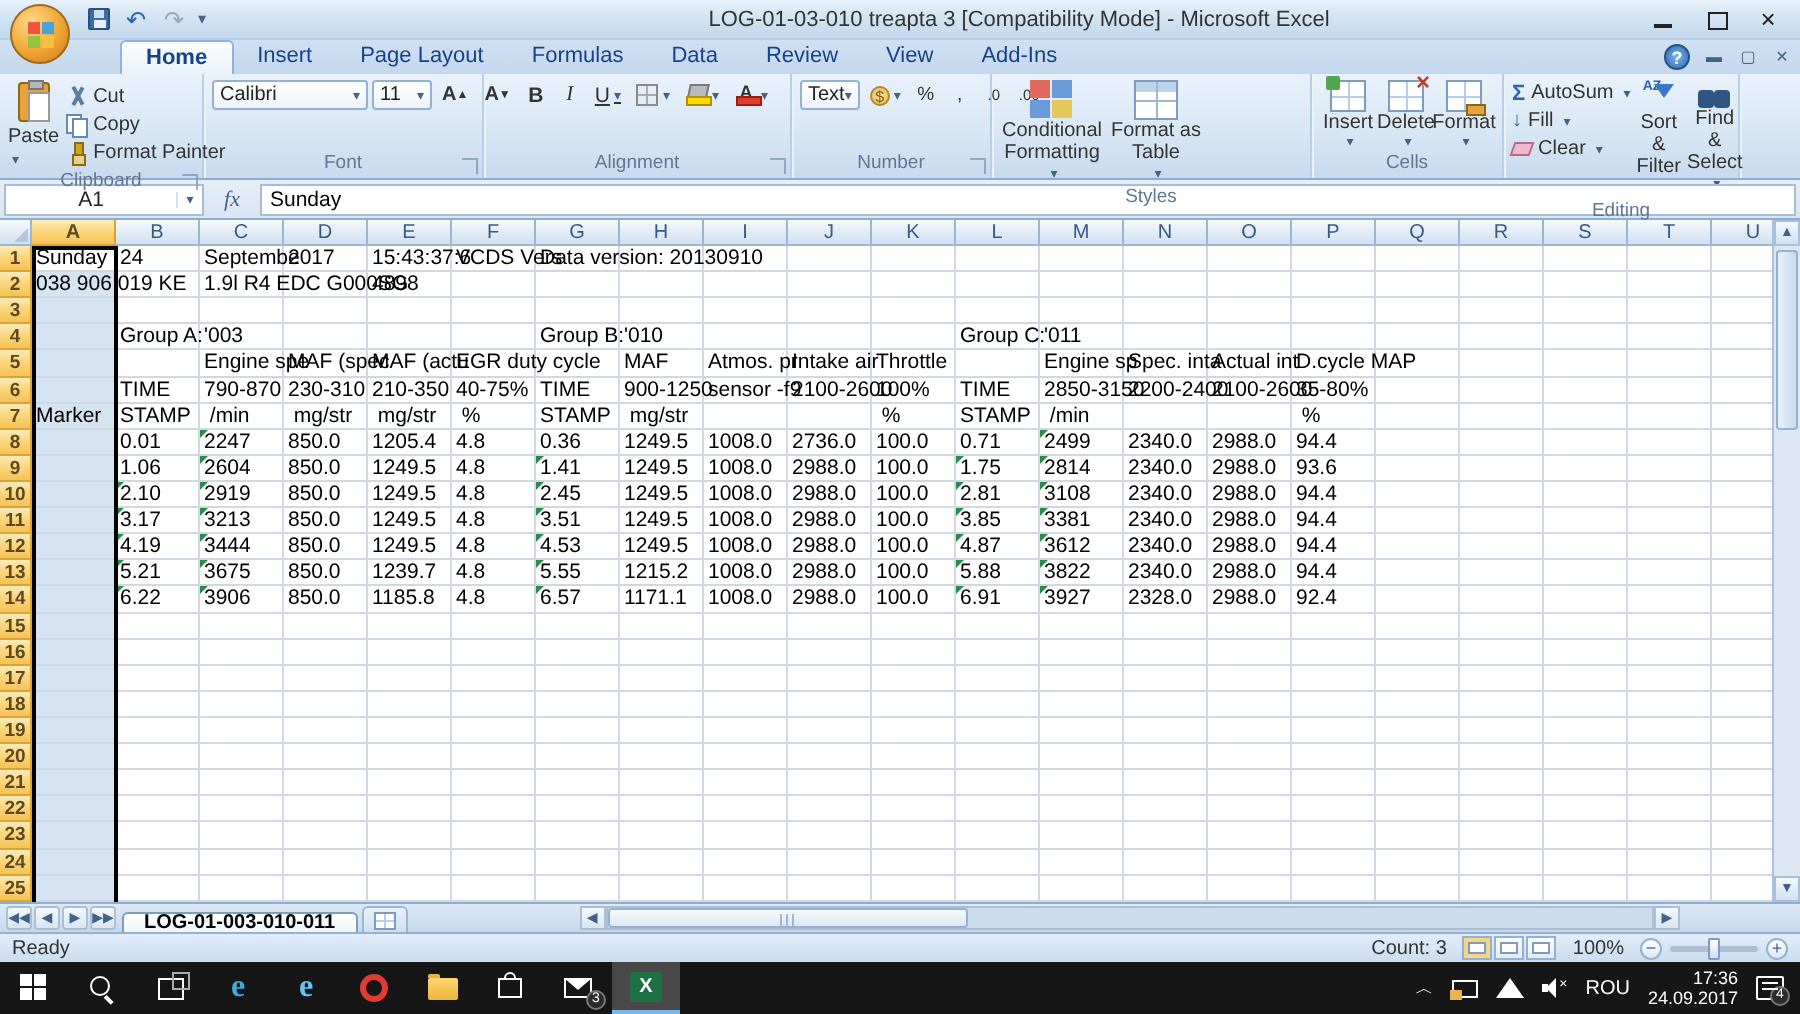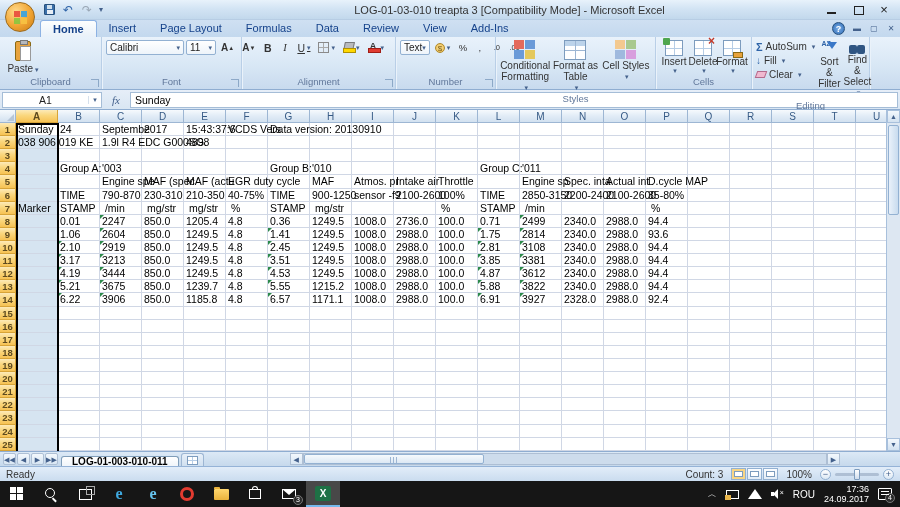--- a/index.html
+++ b/index.html
@@ -28,21 +28,21 @@
   .t-title { flex:1; text-align:center; font-size:11px; color:#333; padding-left:120px;
     white-space:nowrap; overflow:hidden; }
   .win-btns { display:flex; gap:14px; padding:0 10px 0 30px; align-items:center; }
   .wb { width:12px; height:10px; position:relative; color:#222; }
   .wb-min::after { content:""; position:absolute; left:1px; bottom:1px; width:9px; height:2px; background:#222; }
   .wb-restore::after { content:""; position:absolute; left:2px; top:1px; width:8px; height:7px; border:1px solid #222; }
   .wb-close { font-size:13px; line-height:10px; text-align:center; }
 
   
   .tabrow { height:17px; background:linear-gradient(#cfe0f2,#c3d8ee); display:flex; align-items:flex-end;
-    padding-left:40px; position:relative; }
+    padding-left:60px; position:relative; }
   .rtab { padding:2px 12px 2px; font-size:11px; color:#15428b; border-radius:3px 3px 0 0; cursor:default; }
   .rtab.active { background:linear-gradient(#fdfefe,#e9f1f9); border:1px solid #8db2e3; border-bottom:none;
     color:#15428b; font-weight:bold; }
   .tabrow-right { position:absolute; right:4px; top:2px; display:flex; align-items:center; gap:7px; }
   .help-btn { width:13px; height:13px; border-radius:50%; background:radial-gradient(#7fb2e8,#2d69b5);
     color:#fff; font-size:9px; font-weight:bold; text-align:center; line-height:13px; border:1px solid #27517e; }
   .mini { font-size:8px; color:#44618c; width:10px; text-align:center; }
 
   
   .ribbon { height:53px; background:linear-gradient(#e9f2fb,#d8e7f5 55%,#c8daee);
@@ -320,20 +320,34 @@
   </div>
 
   <div class="ribbon">
 
     <div class="rgroup" style="width:102px">
       <div class="rg-body">
         <div class="btn-big">
           <span class="ic-paste"></span>
           <span class="bb-label"><span>Paste</span><span class="caret"></span></span>
         </div>
+        <div style="display:flex;flex-direction:column;gap:1px;padding-top:2px;">
+          <div class="btn-sm">
+              <span class="ic-cut"></span>
+              <span>Cut</span>
+            </div>
+          <div class="btn-sm">
+              <span class="ic-copy"></span>
+              <span>Copy</span>
+            </div>
+          <div class="btn-sm">
+              <span class="ic-painter"></span>
+              <span>Format Painter</span>
+            </div>
+        </div>
       </div>
       <div class="rg-label"><span>Clipboard</span><span class="launcher"></span></div>
     </div>
 
     <div class="rgroup" style="width:140px">
       <div class="rg-body">
         <div class="font-rows">
           <div class="frow">
             <div class="sel-box fname">
                 <span>Calibri</span>
@@ -411,30 +425,20 @@
               <i></i>
             </span>
           <span>Conditional Formatting</span>
             <span class="caret"></span>
         </div>
         <div class="btn-style">
           <span class="ic-ftable"></span>
           <span>Format as Table</span>
             <span class="caret"></span>
         </div>
-        <div class="btn-style">
-          <span class="ic-cstyle">
-              <i></i>
-              <i></i>
-              <i></i>
-              <i></i>
-            </span>
-          <span>Cell Styles</span>
-            <span class="caret"></span>
-        </div>
       </div>
       <div class="rg-label"><span>Styles</span></div>
     </div>
 
     <div class="rgroup" style="width:96px">
       <div class="rg-body" style="gap:1px">
         <div class="btn-cell">
           <span class="ic-tbl ins"></span>
           <span>Insert</span>
             <span class="caret"></span>

